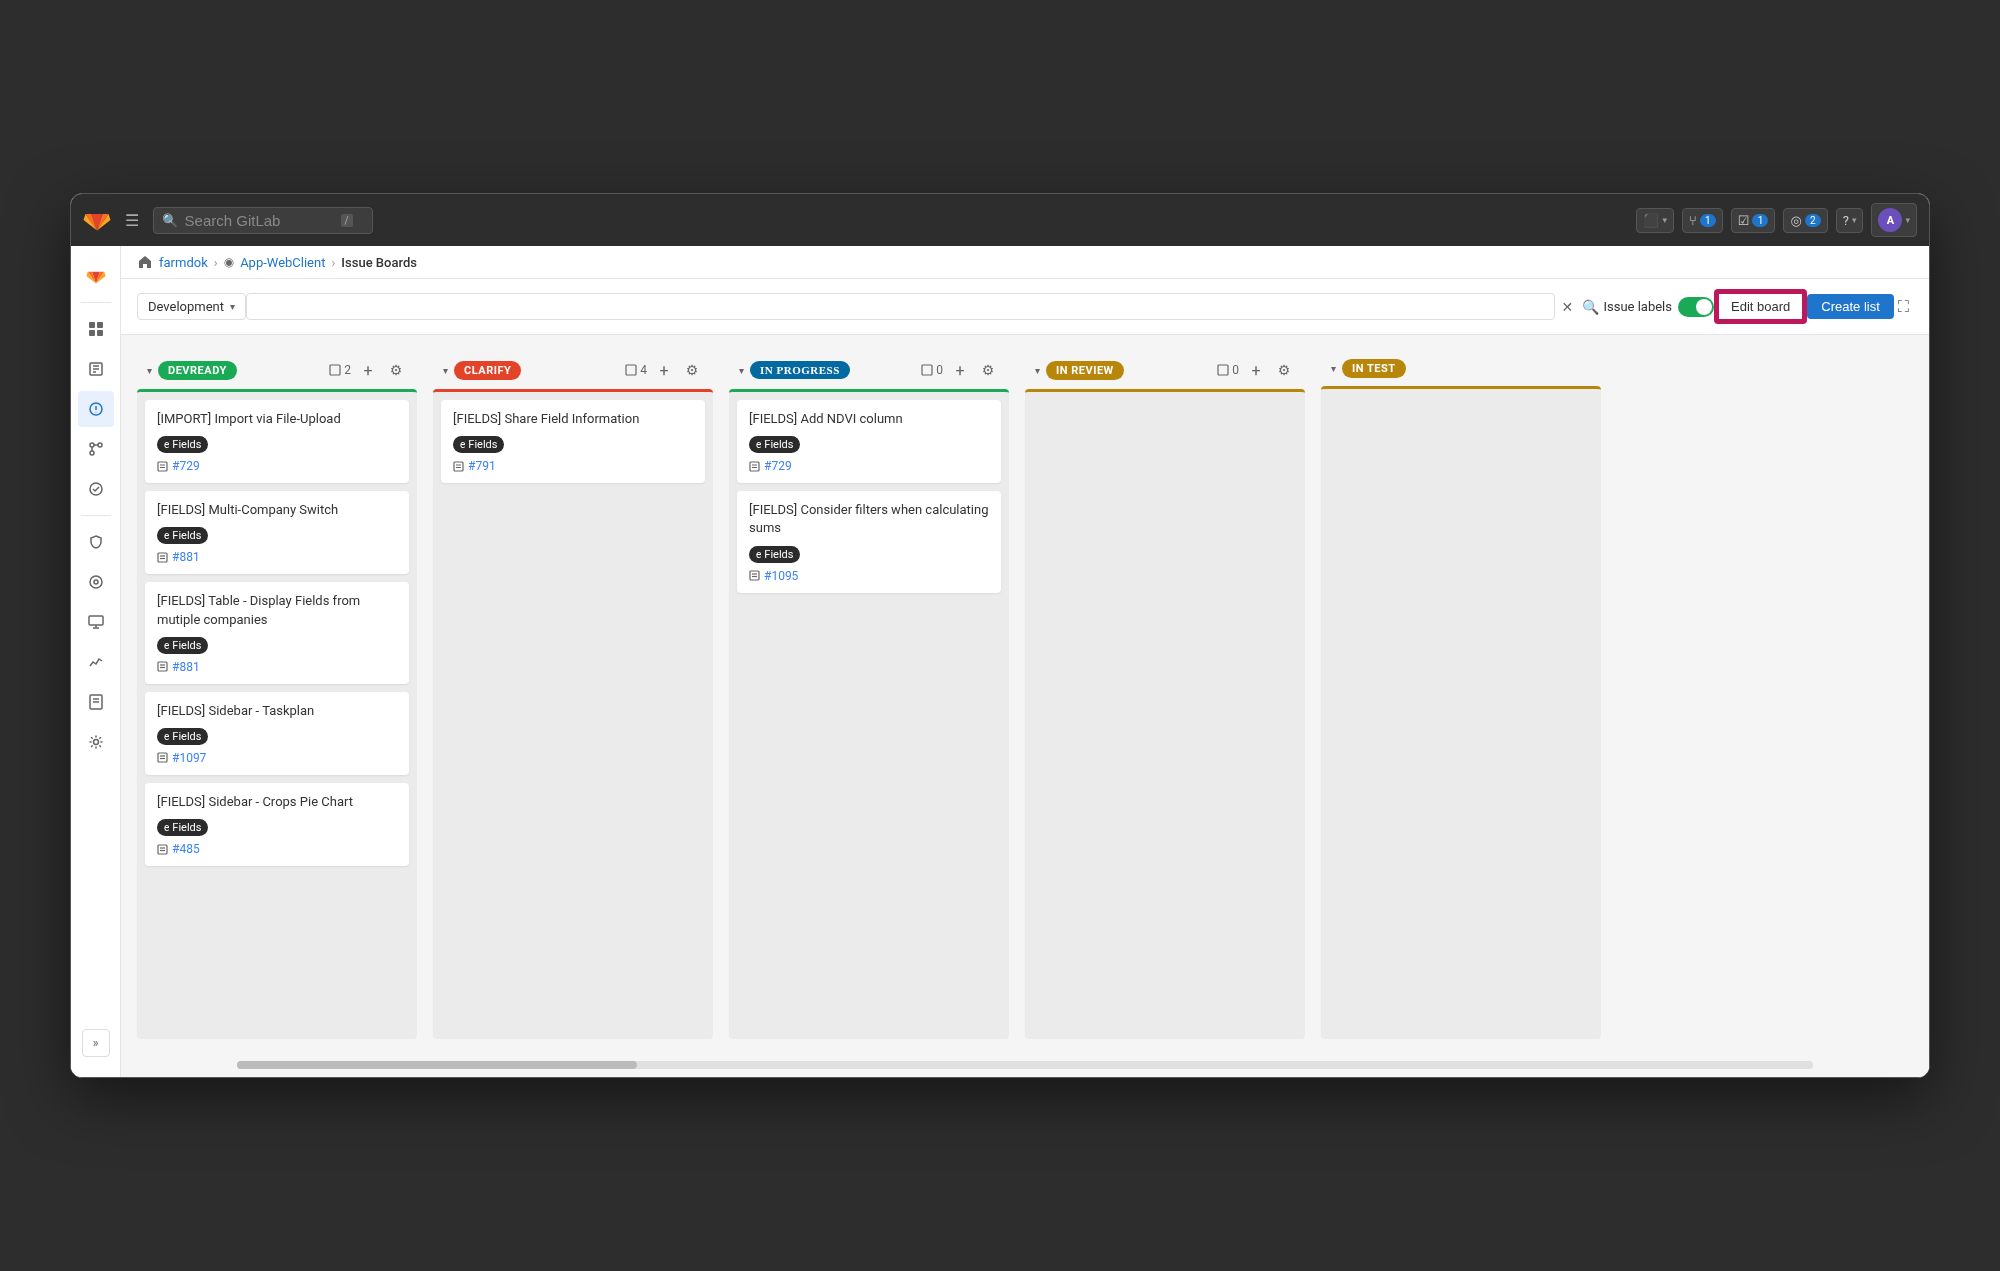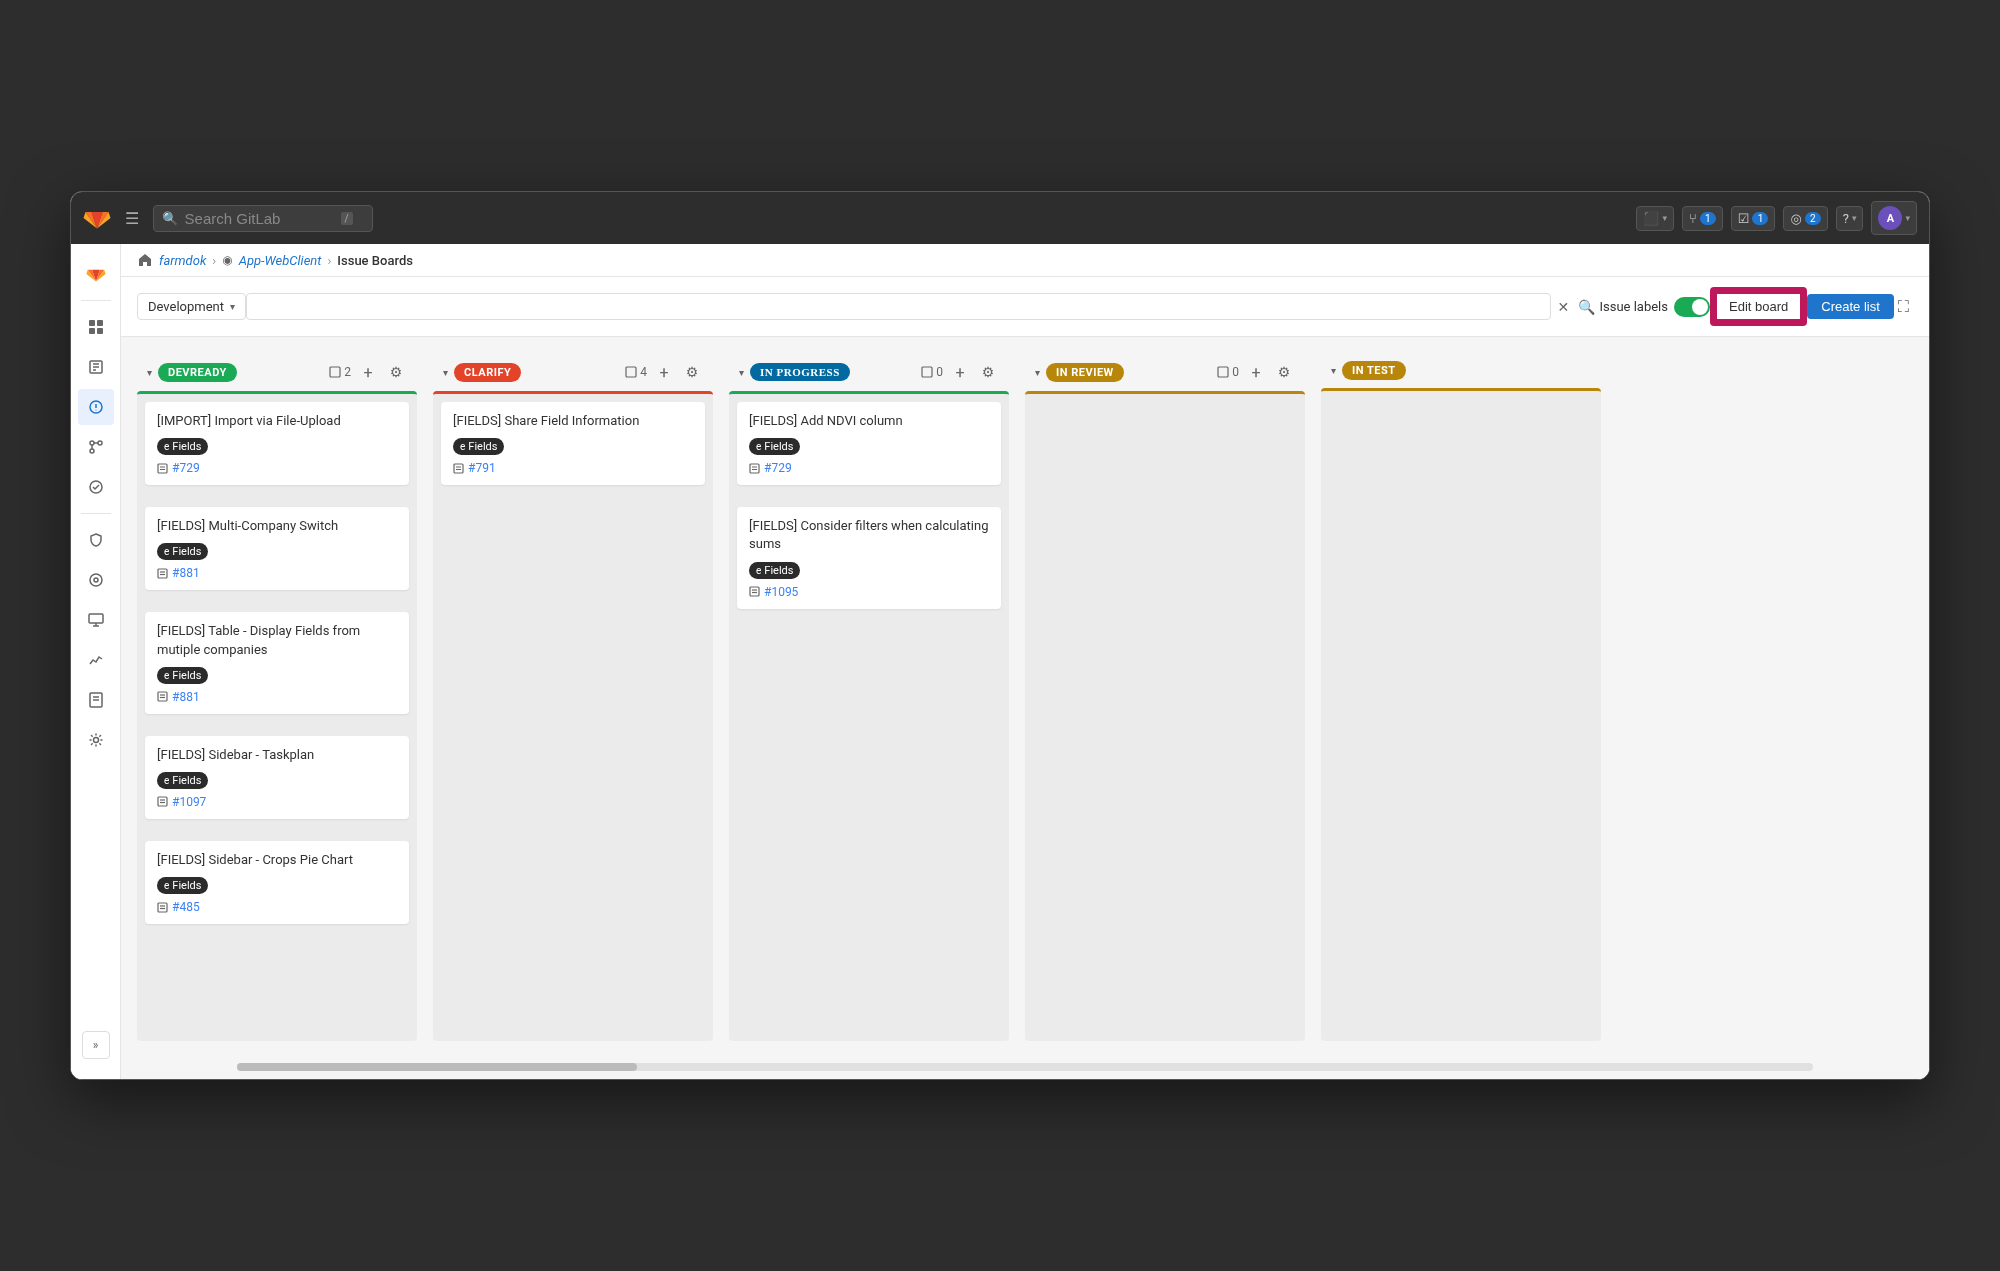--- a/index.html
+++ b/index.html
@@ -167,21 +167,21 @@
     .sub-nav {
       background: #fff;
       border-bottom: 1px solid #e5e5e5;
       padding: 8px 16px;
       display: flex;
       align-items: center;
       gap: 6px;
       font-size: 13px;
       color: #666;
     }
-    .sub-nav a { color: #1f75cb; text-decoration: none; font-size: 13px; font-style: italic; }
+    .sub-nav a { color: #1f75cb; text-decoration: none; font-size: 13px; }
     .sub-nav .sep { color: #999; }
     .sub-nav .current { color: #333; font-weight: 500; }
 
     
     .board-toolbar {
       background: #fff;
       padding: 10px 16px;
       display: flex;
       align-items: center;
       border-bottom: 1px solid #e5e5e5;
@@ -255,21 +255,21 @@
     .toggle-knob {
       width: 16px;
       height: 16px;
       background: white;
       border-radius: 50%;
       position: absolute;
       right: 2px;
       top: 2px;
     }
     .edit-board-btn {
-      border: 7px solid #be185d;
+      border: 5px solid #be185d;
       background: #fff;
       border-radius: 4px;
       padding: 5px 12px;
       font-size: 13px;
       color: #333;
       cursor: pointer;
     }
     .create-list-btn {
       background: #1f75cb;
       color: white;
@@ -354,21 +354,21 @@
       font-size: 14px;
       width: 22px;
       height: 22px;
       display: flex;
       align-items: center;
       justify-content: center;
     }
     .column-cards {
       display: flex;
       flex-direction: column;
-      gap: 22px;
+      gap: 8px;
       flex: 1;
       background: #ebebeb;
       border-radius: 4px;
       padding: 8px;
       overflow-y: auto;
     }
     
     .board-card {
       background: #fff;
       border-radius: 4px;

